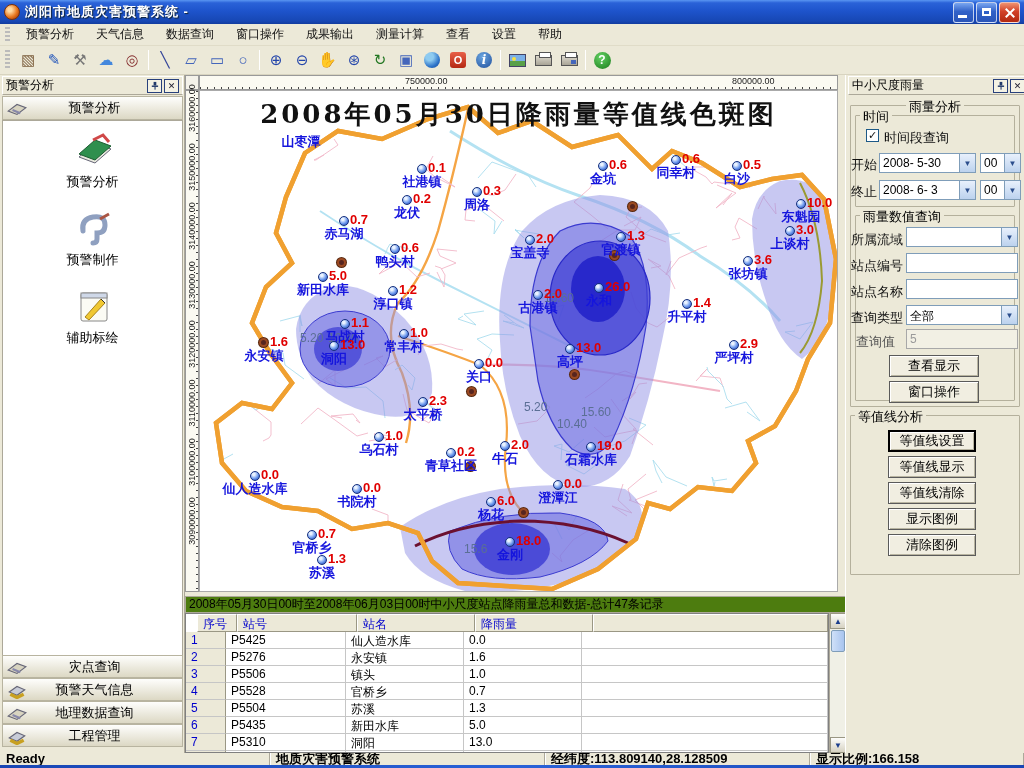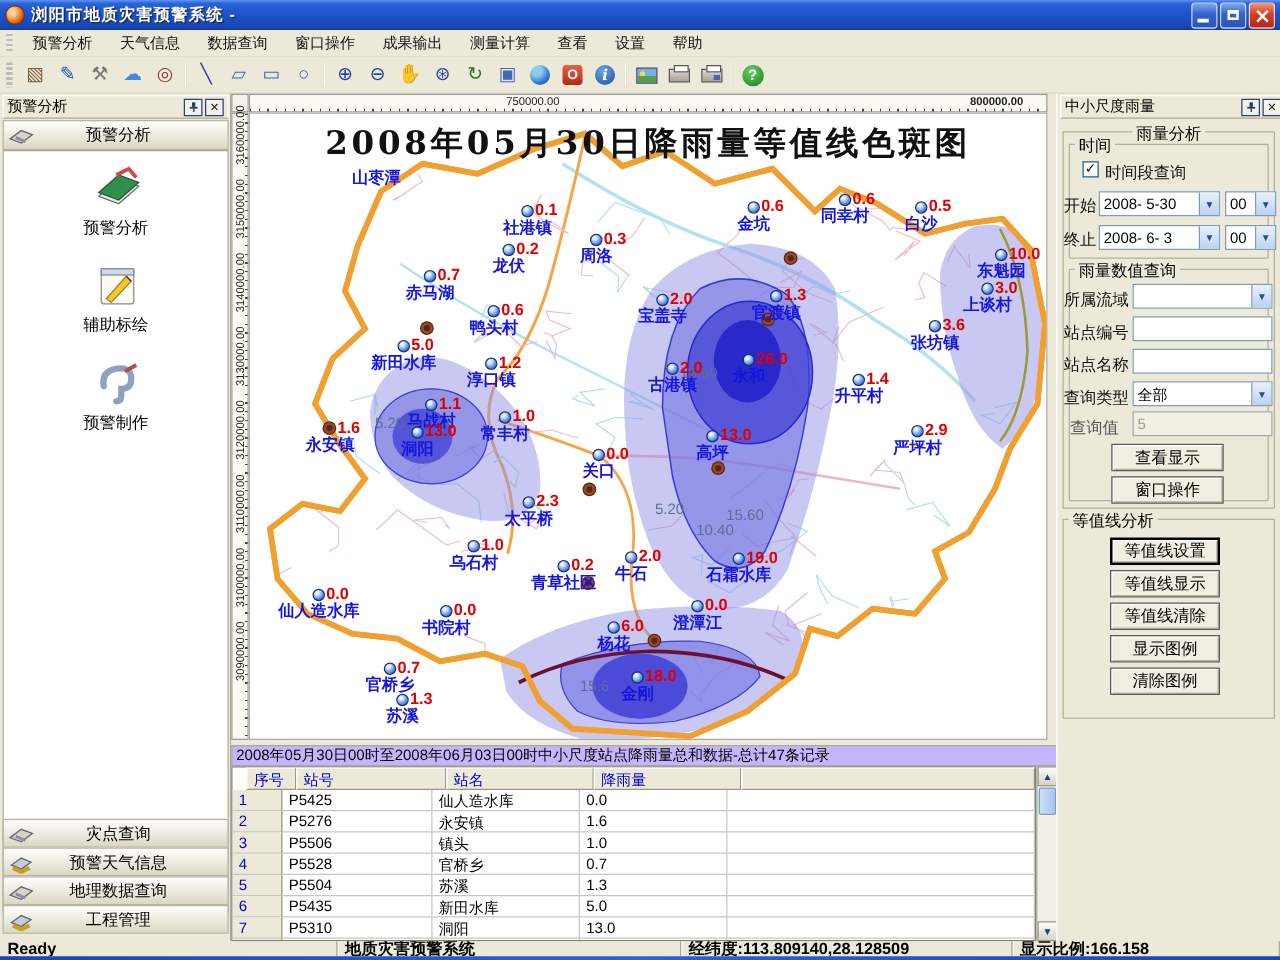--- a/index.html
+++ b/index.html
@@ -75,21 +75,21 @@
   .sphere { position:absolute; left:-5px; top:-5px; width:10px; height:10px; border-radius:50%;
     background:radial-gradient(circle at 35% 30%, #eaf3ff 15%, #6f9bee 55%, #1d3fae 95%); border:1px solid #16307e; }
   .s-val { position:absolute; left:6px; top:-9px; color:#e00000; font-weight:bold; font-size:13px; white-space:nowrap; }
   .s-name { position:absolute; top:4px; left:50%; transform:translateX(-50%); color:#1515dd; font-weight:bold; font-size:13px; white-space:nowrap; }
   .town-marker { position:absolute; width:9px; height:9px; margin:-5px 0 0 -5px; border-radius:50%;
     background:#57251０; background:#57251f; border:2px solid #9c4a22; box-shadow:0 0 0 1px #5a2a10; }
   .c-label { position:absolute; color:#5b6f95; font-size:12px; white-space:nowrap; }
 
   
   .bottom-panel { position:absolute; left:0; top:521px; width:660px; height:157px; background:#ece9d8; }
-  .bp-header { position:absolute; left:0; top:0; width:708px; height:17px; background:#c4b5fd; border:1px solid #aca899;
+  .bp-header { position:absolute; left:0; top:0; width:708px; height:17px; background:#4d7c0f; border:1px solid #aca899;
     display:flex; align-items:center; padding:0 3px; font-size:12px; }
   .bp-header .dh-title { flex:1; }
   .bp-table { position:absolute; left:0; top:17px; width:644px; height:140px; background:#fff; border:1px solid #808080; overflow:hidden; }
   .trow { display:flex; height:17px; }
   .trow.hd { height:18px;padding-left:11px; }
   .tcell { border-right:1px solid #c6c6c6; border-bottom:1px solid #c6c6c6; padding:1px 5px; font-size:12px; overflow:hidden; white-space:nowrap; }
   .tcell.hdc { background:#ece9d8; color:#0000cc; border:1px solid; border-color:#fff #9a9784 #9a9784 #fff; }
   .tcell.numc { background:#ece9d8; color:#0000cc; border-right:1px solid #9a9784; }
   .vscroll { position:absolute; right:0; top:17px; width:16px; height:140px; background:#f0f0e6; border-left:1px solid #aca899; }
   .sc-arrow { width:16px; height:16px; background:linear-gradient(#fdfdfb,#d6d2c2); border:1px solid #9a9784;
@@ -252,33 +252,33 @@
         <div class="lp-item">
           <span style="width: 44px; height: 44px;"><svg viewBox="0 0 44 44">
               <path d="M8 30 L24 16 L40 22 L24 36 Z" fill="#e9e9df" stroke="#667"></path>
               <path d="M8 27 L24 13 L40 19 L24 33 Z" fill="#2f8f4e" stroke="#1c5c30"></path>
               <path d="M22 13 L32 8 L38 15" fill="none" stroke="#d04848" stroke-width="3"></path>
             </svg></span>
           <span class="lbl">预警分析</span>
         </div>
         <div class="lp-item">
           <span style="width: 44px; height: 44px;"><svg viewBox="0 0 44 44">
+              <path d="M12 26 Q10 14 22 12 Q34 10 34 20 Q34 28 26 28 L26 34 Q26 38 22 38" fill="none" stroke="#8fa0c0" stroke-width="5" stroke-linecap="round"></path>
+              <path d="M29 14 L38 9" stroke="#aa5544" stroke-width="3"></path>
+            </svg></span>
+          <span class="lbl">预警制作</span>
+        </div>
+        <div class="lp-item">
+          <span style="width: 44px; height: 44px;"><svg viewBox="0 0 44 44">
               <rect x="10" y="10" width="26" height="28" rx="2" fill="#fbfbf4" stroke="#888"></rect>
               <rect x="10" y="10" width="26" height="5" fill="#cfd8e8" stroke="#888"></rect>
               <path d="M14 34 L30 16 L34 20 L18 37 Z" fill="#f0c832" stroke="#a8831a"></path>
               <path d="M30 16 L34 20" stroke="#333"></path>
             </svg></span>
           <span class="lbl">辅助标绘</span>
-        </div>
-        <div class="lp-item">
-          <span style="width: 44px; height: 44px;"><svg viewBox="0 0 44 44">
-              <path d="M12 26 Q10 14 22 12 Q34 10 34 20 Q34 28 26 28 L26 34 Q26 38 22 38" fill="none" stroke="#8fa0c0" stroke-width="5" stroke-linecap="round"></path>
-              <path d="M29 14 L38 9" stroke="#aa5544" stroke-width="3"></path>
-            </svg></span>
-          <span class="lbl">预警制作</span>
         </div>
       </div>
     <div>
         <div class="lp-bar" style="top: 580px; height: 23px;">
           <span class="bar-ico"><svg viewBox="0 0 18 16">
               <path d="M1 10 L9 4 L17 7 L9 13 Z" fill="#d8d4c0" stroke="#667"></path>
               <path d="M5 9 L12 12" stroke="#88a" stroke-width="2"></path>
             </svg></span>
           <span class="bar-lab">灾点查询</span>
         </div>
@@ -303,21 +303,21 @@
             </svg></span>
           <span class="bar-lab">工程管理</span>
         </div>
       </div>
   </div>
 
   <div class="abs center">
     <div class="ruler-corner"></div>
     <div class="hruler">
       <span class="hlab" style="left:205px;">750000.00</span>
-      <span class="hlab" style="left:576px;font-weight:bold;">800000.00</span>
+      <span class="hlab" style="left:532px;">800000.00</span>
     </div>
     <div class="vruler">
         <span class="vlab" style="top: 12px; left: -24px;">3160000.00</span>
         <span class="vlab" style="top: 71px; left: -24px;">3150000.00</span>
         <span class="vlab" style="top: 130px; left: -24px;">3140000.00</span>
         <span class="vlab" style="top: 189px; left: -24px;">3130000.00</span>
         <span class="vlab" style="top: 248px; left: -24px;">3120000.00</span>
         <span class="vlab" style="top: 307px; left: -24px;">3110000.00</span>
         <span class="vlab" style="top: 366px; left: -24px;">3100000.00</span>
         <span class="vlab" style="top: 425px; left: -24px;">3090000.00</span>

